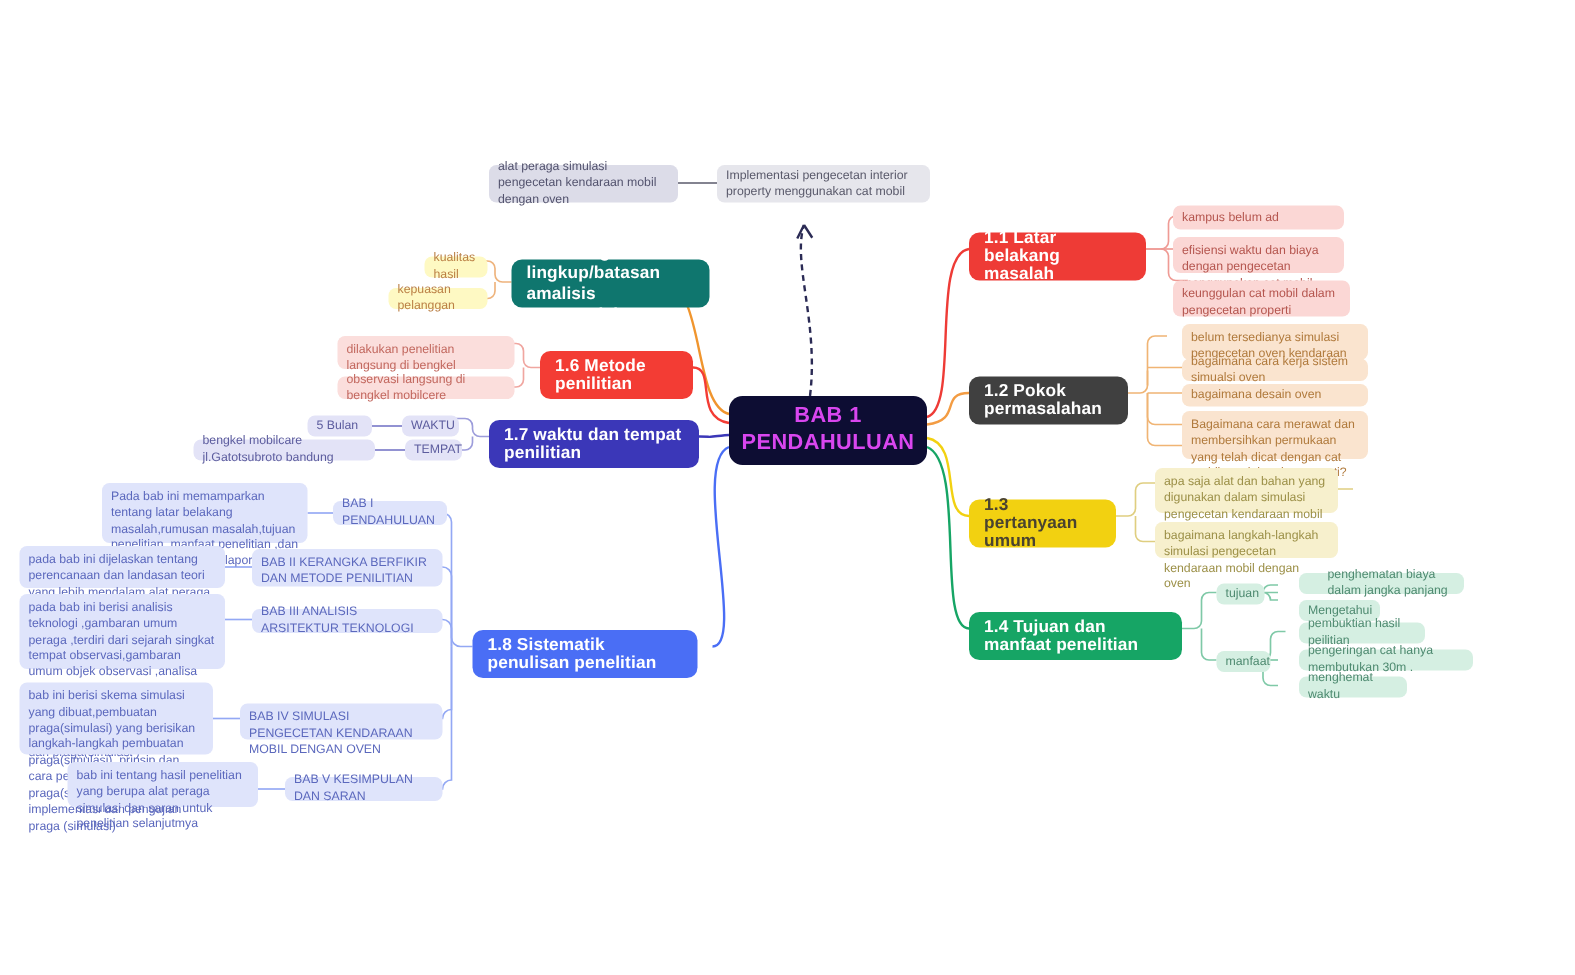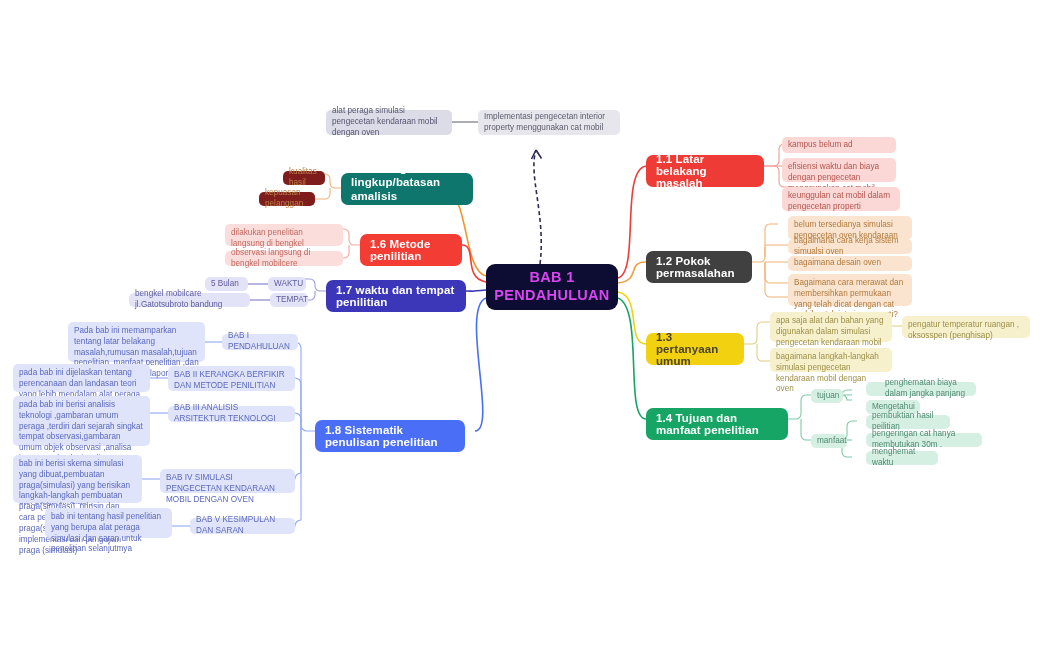--- a/index.html
+++ b/index.html
@@ -41,21 +41,21 @@
 
   
   .leaf{
     border-radius:5px;font-size:8.2px;line-height:1.32;
     padding:4px 6px;display:flex;align-items:center;
   }
   .l-red{background:#fbd7d5;color:#b5564f;}
   .l-orange{background:#fae4cf;color:#b07a3c;}
   .l-yellow{background:#f7f0cd;color:#9c9048;}
   .l-green{background:#d5efe2;color:#4e8a70;}
-  .l-orange-s{background:#7f1d1d;color:#bb8046;}
+  .l-orange-s{background:#fef9c3;color:#bb8046;}
   .l-red-s{background:#fbdedc;color:#c2685f;}
   .l-purple{background:#e3e3f7;color:#5c5c9e;}
   .l-blue{background:#dfe4fb;color:#5b68bd;}
   .l-gray{background:#dcdce8;color:#53536e;}
   .l-gray2{background:#e6e6ec;color:#5a5a6b;}
 
   .leaf.multi{align-items:flex-start;}
 </style>
 </head>
 <body>
@@ -168,23 +168,20 @@
 
   <div class="node branch b-yellow" style="left:646px;top:333px;width:98px;height:22px;">
     <span>1.3 pertanyaan umum</span>
   </div>
   <div class="node leaf l-yellow multi" style="left:770px;top:312px;width:122px;height:30px;">
     <span>apa saja alat dan bahan yang digunakan dalam simulasi pengecetan kendaraan mobil dengan oven</span>
   </div>
   <div class="node leaf l-yellow multi" style="left:770px;top:348px;width:122px;height:24px;">
     <span>bagaimana langkah-langkah simulasi pengecetan kendaraan mobil dengan oven</span>
   </div>
-  <div class="node leaf l-yellow multi" style="left:902px;top:316px;width:128px;height:22px;">
-    <span>pengatur temperatur ruangan , oksosspen (penghisap)</span>
-  </div>
 
   <div class="node branch b-green" style="left:646px;top:408px;width:142px;height:22px;">
     <span>1.4 Tujuan dan manfaat penelitian</span>
   </div>
   <div class="node leaf l-green" style="left:811px;top:389px;width:32px;height:14px;">
     <span>tujuan</span>
   </div>
   <div class="node leaf l-green" style="left:866px;top:382px;width:110px;height:14px;padding-left:19px;">
     <span>penghematan biaya dalam jangka panjang</span>
   </div>
@@ -203,21 +200,21 @@
   <div class="node leaf l-green" style="left:866px;top:451px;width:72px;height:14px;">
     <span>menghemat waktu</span>
   </div>
 
   <div class="node branch b-orange2" style="left:341px;top:173px;width:132px;height:31px;line-height:1.22;">
     <span>1.5 Ruang lingkup/batasan amalisis permasalahan</span>
   </div>
   <div class="node leaf l-orange-s" style="left:283px;top:171px;width:42px;height:14px;">
     <span>kualitas hasil</span>
   </div>
-  <div class="node leaf l-orange-s" style="left:259px;top:192px;width:56px;height:14px;justify-content:center;">
+  <div class="node leaf l-orange-s" style="left:259px;top:192px;width:66px;height:14px;justify-content:center;">
     <span>kepuasan pelanggan</span>
   </div>
 
   <div class="node branch b-red2" style="left:360px;top:234px;width:102px;height:22px;">
     <span>1.6 Metode penilitian</span>
   </div>
   <div class="node leaf l-red-s multi" style="left:225px;top:224px;width:118px;height:22px;">
     <span>dilakukan penelitian langsung di bengkel mobilcare</span>
   </div>
   <div class="node leaf l-red-s" style="left:225px;top:251px;width:118px;height:15px;">

